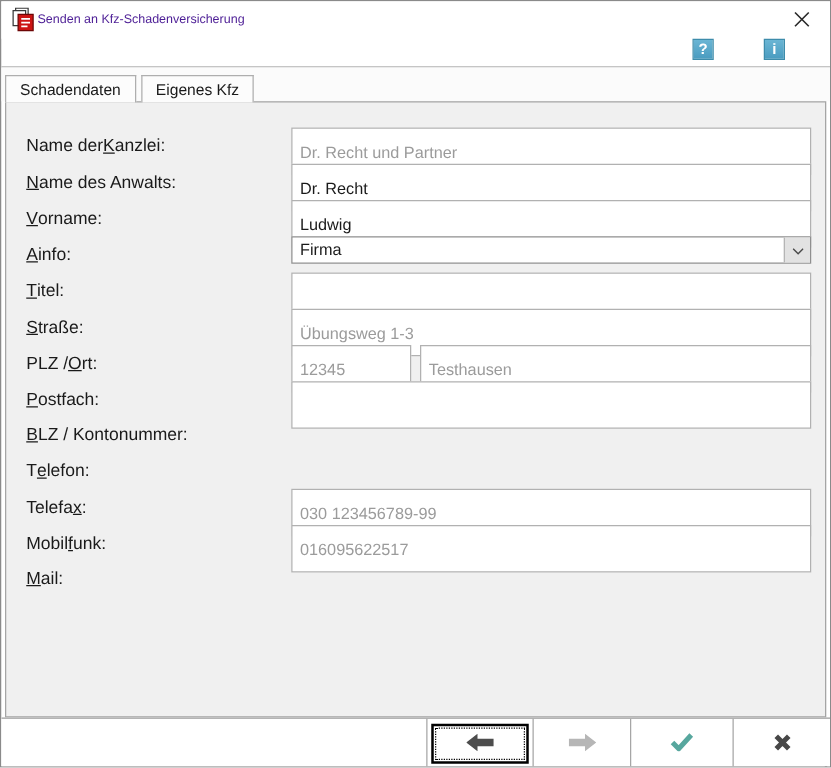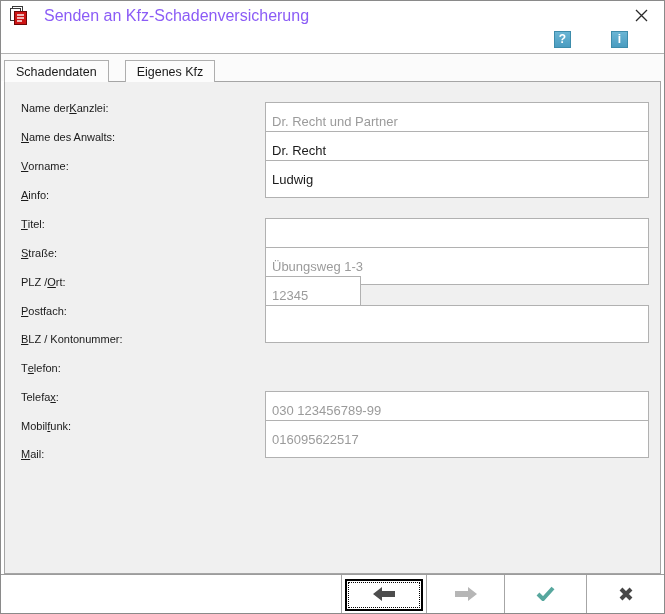--- a/index.html
+++ b/index.html
@@ -5,53 +5,53 @@
   html,body { margin:0; padding:0; background:#d9d9d9; }
   * { box-sizing:border-box; }
   .dialog {
     position:relative; width:665px; height:614px;
     background:#ffffff; border:1px solid #8a8a8a;
     font-family:"Liberation Sans", sans-serif; overflow:hidden;
   }
   
   .titlebar { position:absolute; left:0; top:0; right:0; height:30px; background:#fff; }
   .app-icon { position:absolute; left:7px; top:5px; width:20px; height:20px; }
-  .title-text { position:absolute; left:43px; top:0; height:30px; line-height:30px; font-size:16px; color:#8b5cf6; white-space:nowrap; }
+  .title-text { position:absolute; left:29px; top:0; height:30px; line-height:30px; font-size:10px; color:#4c1d95; white-space:nowrap; }
   .close-btn { position:absolute; right:2px; top:2px; width:42px; height:28px; display:flex; align-items:center; justify-content:center; background:transparent; border:none; cursor:pointer; }
   
   .sq-btn {
     position:absolute; top:30px; width:17px; height:17px;
     background:linear-gradient(#6ab5d4,#4a9cc0); border:1px solid #3d8cab;
     color:#fff; font-size:12px; font-weight:bold; line-height:15px; text-align:center;
     padding:0; cursor:pointer; font-family:"Liberation Sans",sans-serif;
   }
   .help-btn { left:553px; }
   .info-btn { left:610px; }
   .header-sep { position:absolute; left:0; right:0; top:52px; height:1px; background:#b2b2b2; }
   .tabband { position:absolute; left:0; right:0; top:53px; height:27px; background:#fbfbfb; }
   
   .tabstrip { position:absolute; left:3px; top:55px; height:26px; display:flex; align-items:flex-end; z-index:3; }
   .tab {
     height:22px; padding:0 11px; background:#fcfcfc;
-    border:1px solid #aeaeae; border-bottom:none; margin-right:16px;
+    border:1px solid #aeaeae; border-bottom:none; margin-right:4px;
     font-size:12.5px; color:#1a1a1a; display:flex; align-items:center; cursor:pointer;
   }
   .tab.active { height:26px; position:relative; bottom:-1px; z-index:4; background:#fdfdfd; }
   
   .panel {
     position:absolute; left:3px; top:80px; width:657px; height:493px;
     background:#f0f0f0; border:1px solid #a5a5a5; z-index:1;
   }
   
   .frow { position:absolute; left:20px; right:15px; height:22px; z-index:2; }
-  .flabel { position:absolute; left:0; top:0; height:22px; display:flex; align-items:flex-start; font-size:11px; color:#1a1a1a; white-space:nowrap; }
+  .flabel { position:absolute; left:0; top:0; height:22px; display:flex; align-items:flex-end; font-size:14px; color:#1a1a1a; white-space:nowrap; }
   .flabel u { text-decoration:underline; }
   .tbox {
     position:absolute; top:0; height:38px; border:1px solid #b1b1b1; background:#fff;
-    font-family:"Liberation Sans",sans-serif; font-size:13px; color:#1a1a1a; padding:0 6px; outline:none;margin-left:32px;
+    font-family:"Liberation Sans",sans-serif; font-size:13px; color:#1a1a1a; padding:0 6px; outline:none;
   }
   .tbox.full { left:212px; right:0; width:auto; }
   .tbox.ro { color:#9b9b9b; }
   .combo { position:absolute; left:212px; right:0; top:0; height:22px; border:1px solid #8f8f8f; background:#fff; cursor:pointer; }
   .combo-text { position:absolute; left:6px; top:0; height:20px; line-height:20px; font-size:13px; color:#1a1a1a; }
   .combo-btn { position:absolute; right:0; top:0; bottom:0; width:21px; background:#e2e2e2; border-left:1px solid #b5b5b5; display:flex; align-items:center; justify-content:center; }
   
   .footer { position:absolute; left:0; right:0; top:573px; height:41px; background:#fff; border-top:1px solid #9c9c9c; z-index:5; }
   .fcell { position:absolute; top:0; bottom:0; border-left:1px solid #a6a6a6; display:flex; align-items:center; justify-content:center; }
   .fcell-back    { left:340px; width:85px; }
@@ -137,20 +137,30 @@
       </span>
     <input class="tbox full" value="Ludwig" style="">
   </div>
 
   <div class="frow" style="top:188px">
     <span class="flabel">
         <span></span>
         <u>A</u>
         <span>info:</span>
       </span>
+    <div class="combo">
+      <span class="combo-text">Firma</span>
+      <span class="combo-btn">
+        <span>
+          <svg width="9" height="6" viewBox="0 0 9 6">
+              <path d="M0.5 1 L4.5 5 L8.5 1" stroke="#4a4a4a" stroke-width="1.2" fill="none"></path>
+            </svg>
+        </span>
+      </span>
+    </div>
   </div>
 
   <div class="frow" style="top:217px">
     <span class="flabel">
         <span></span>
         <u>T</u>
         <span>itel:</span>
       </span>
     <input class="tbox full" value="" style="">
   </div>
@@ -164,20 +174,21 @@
     <input class="tbox full ro" readonly="" value="Übungsweg 1-3" style="">
   </div>
 
   <div class="frow" style="top:275px">
     <span class="flabel">
         <span>PLZ / </span>
         <u>O</u>
         <span>rt:</span>
       </span>
     <input class="tbox ro" style="left: 212px; width: 96px;" readonly="" value="12345">
+    <input class="tbox ro" style="left: 315px; right: 0px;" readonly="" value="Testhausen">
   </div>
 
   <div class="frow" style="top:304px">
     <span class="flabel">
         <span></span>
         <u>P</u>
         <span>ostfach:</span>
       </span>
     <input class="tbox full" value="" style="">
   </div>

